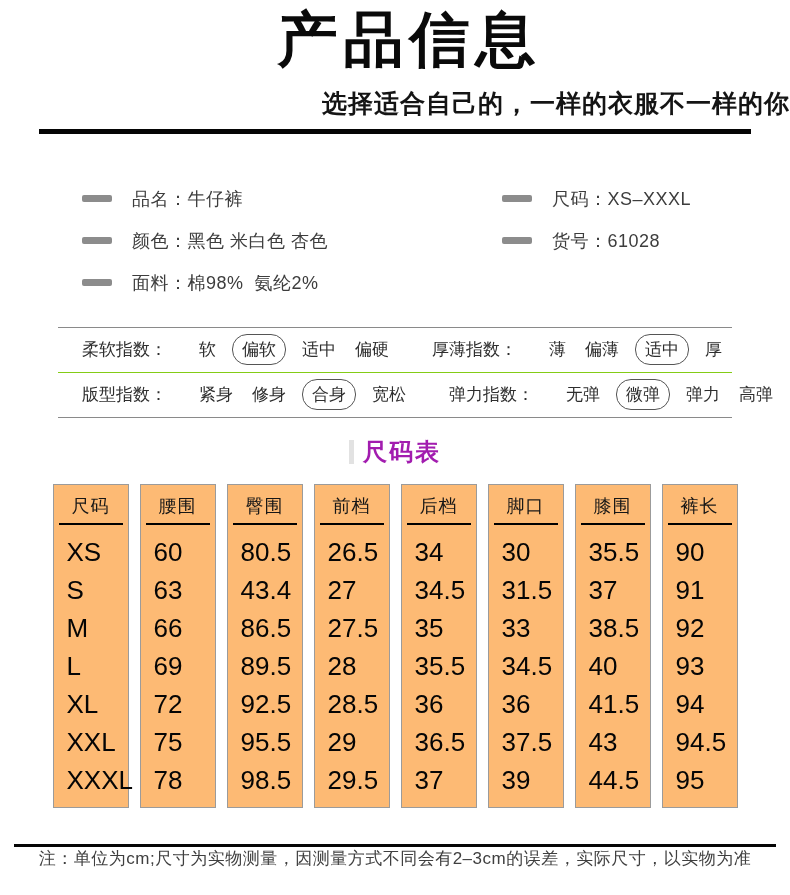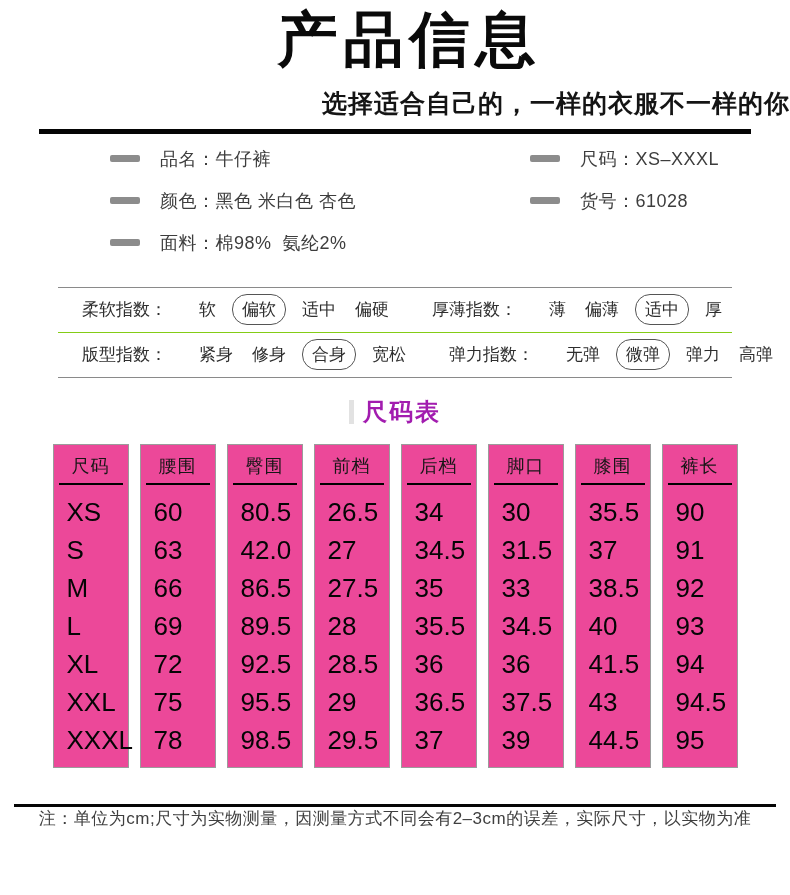--- a/index.html
+++ b/index.html
@@ -13,21 +13,21 @@
     font-size:60px; font-weight:900; letter-spacing:6px; color:#0a0a0a; line-height:1.12;padding-left:29px;
   }
   .subtitle {
     margin-top:16px; text-align:right; font-size:25px; font-weight:700;
     color:#141414; letter-spacing:1px; line-height:1.15;
   }
   .rule { background:#050505; margin-left:auto; margin-right:auto; }
   .rule-top { width:712px; height:5px; margin-top:11px; }
   .rule-bottom { width:762px; height:3px; margin-top:36px; }
 
-  .info { display:flex; margin-top:12px; padding-left:110px; }
+  .info { display:flex; margin-top:52px; padding-left:82px; }
   .info-left { width:358px; }
   .info-right { padding-left:62px; }
   .info-row { display:flex; align-items:center; height:26px; margin-bottom:16px; }
   .info-row:last-child { margin-bottom:0; }
   .bar-icon { width:30px; height:7px; background:#8c8c8c; border-radius:2px; flex:none; margin-right:20px; }
   .info-text { font-size:18px; color:#3d3d3d; white-space:pre; letter-spacing:0.5px; }
 
   .indices {
     width:674px; margin:31px auto 0;
     border-top:1px solid #8a8a8a; border-bottom:1px solid #8a8a8a;
@@ -40,21 +40,21 @@
   .index-label { font-size:17px; color:#2e2e2e; margin-right:12px; white-space:pre; }
   .index-options { display:flex; align-items:center; gap:13px; }
   .option { font-size:17px; color:#2e2e2e; padding:0 3px; white-space:nowrap; }
   .option.selected { border:1px solid #555; border-radius:15px; padding:3px 9px; }
 
   .chart-title { display:flex; align-items:center; justify-content:center; gap:9px; margin-top:19px; height:30px; }
   .chart-title-bar { width:5px; height:24px; background:#e2e2e2; }
   .chart-title-text { font-size:24px; font-weight:bold; color:#a21caf; letter-spacing:2px; }
 
   .table { display:flex; justify-content:center; gap:11px; margin-top:17px; }
-  .col { width:76px; border:1px solid #9b9b9b; background:#ec4899; box-sizing:border-box; }
+  .col { width:76px; border:1px solid #9b9b9b; background:#fdba74; box-sizing:border-box; }
   .col-header {
     margin:0 5px; padding-top:9px; padding-bottom:5px; text-align:center;
     font-size:18px; color:#161616; border-bottom:2px solid #000; letter-spacing:1px;
   }
   .col-values { padding:8px 0 8px 13px; }
   .cell { height:38px; line-height:38px; font-size:26px; color:#050505; }
 
   .note { margin-top:0; text-align:center; font-size:17px; color:#3f3f3f; white-space:nowrap; letter-spacing:0.5px; }
 </style>
 </head>
@@ -163,21 +163,21 @@
           <div class="cell">69</div>
           <div class="cell">72</div>
           <div class="cell">75</div>
           <div class="cell">78</div>
         </div>
       </div>
       <div class="col">
         <div class="col-header">臀围</div>
         <div class="col-values">
           <div class="cell">80.5</div>
-          <div class="cell">42.0</div>
+          <div class="cell">43.4</div>
           <div class="cell">86.5</div>
           <div class="cell">89.5</div>
           <div class="cell">92.5</div>
           <div class="cell">95.5</div>
           <div class="cell">98.5</div>
         </div>
       </div>
       <div class="col">
         <div class="col-header">前档</div>
         <div class="col-values">

